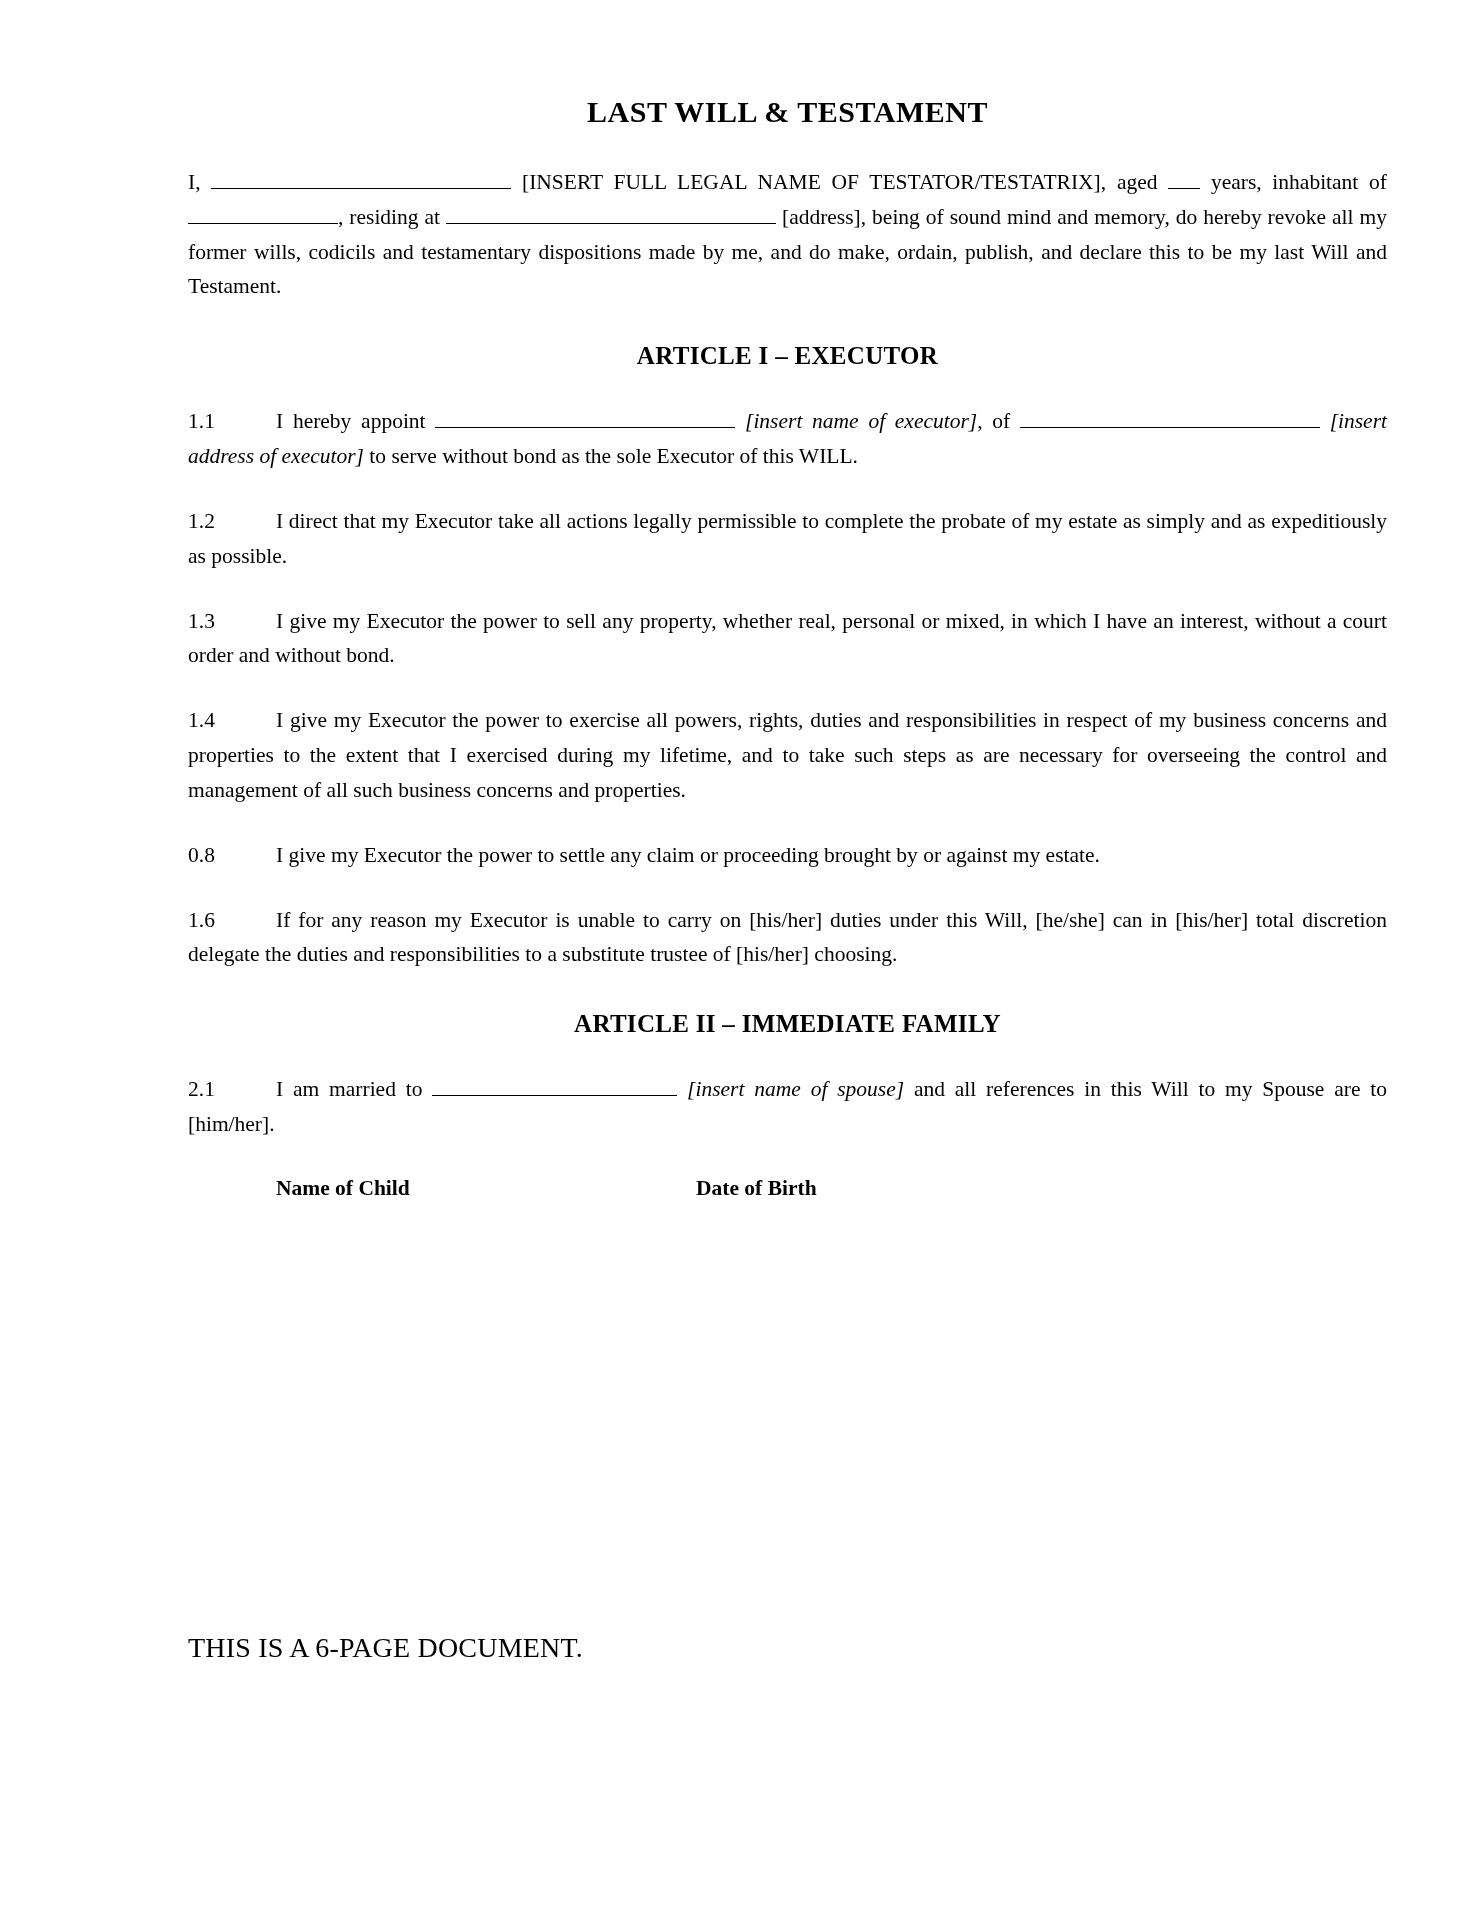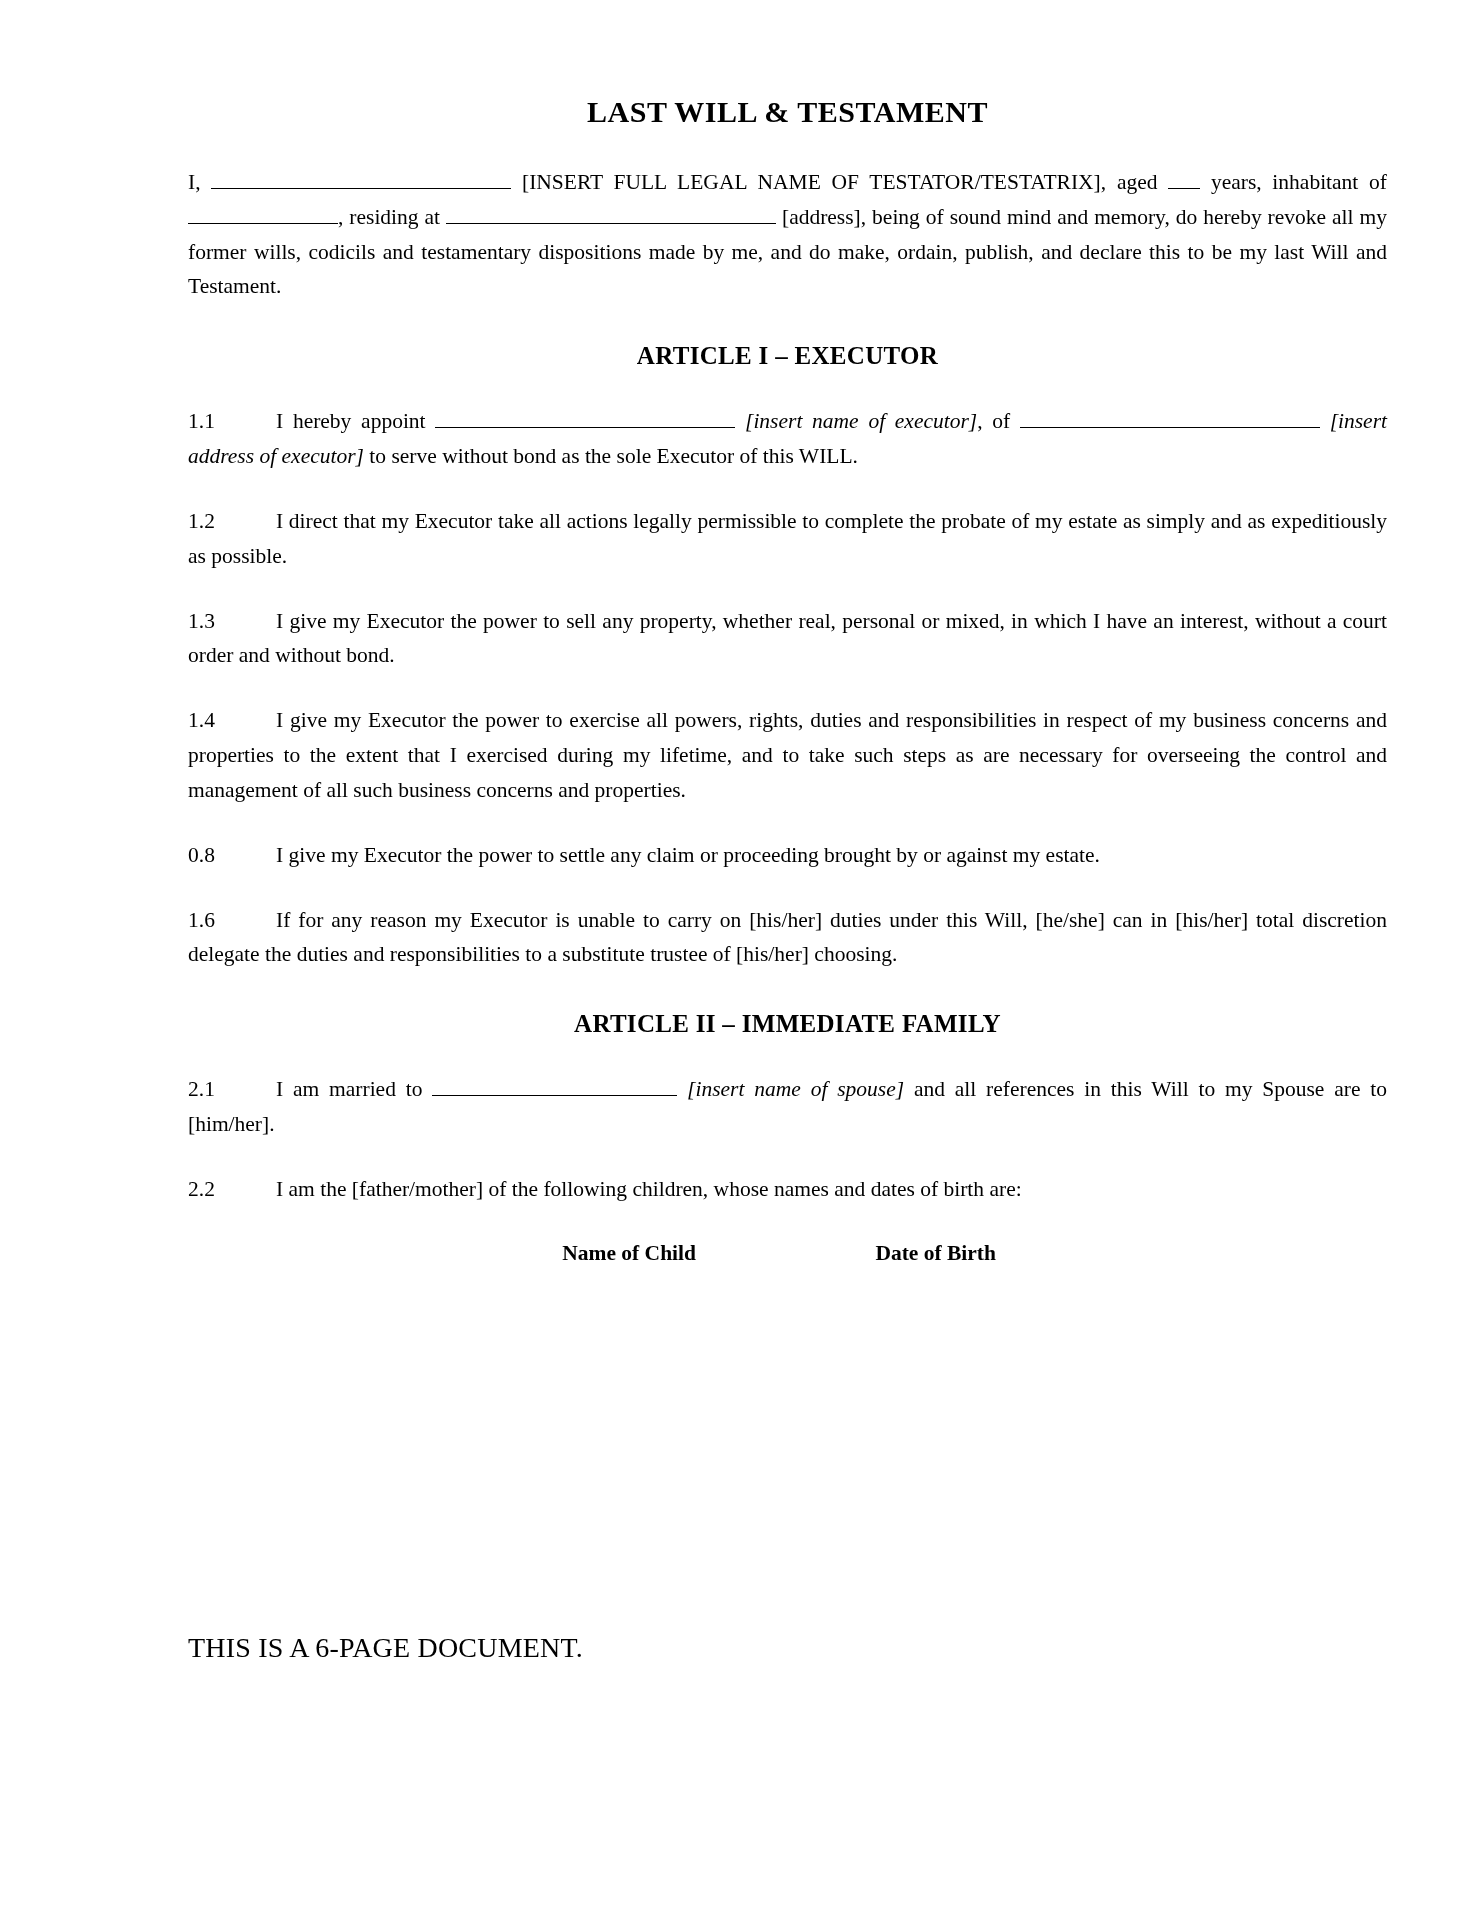--- a/index.html
+++ b/index.html
@@ -66,21 +66,20 @@
   .blank.w-exec-name { width: 300px; }
   .blank.w-exec-addr { width: 300px; }
   .blank.w-spouse { width: 245px; }
   i, .ital { font-style: italic; }
   .table-head {
     margin: 34px 0 0 0;
     padding-left: 88px;
     font-size: 21.5px;
     font-weight: bold;
     display: flex;
-    text-align: right;
   }
   .table-head .col-child { width: 420px; }
   .table-head .col-dob { width: 300px; }
   .footer-note {
     position: absolute;
     left: 188px;
     top: 1632px;
     font-size: 28px;
     letter-spacing: 0.2px;
   }
@@ -105,21 +104,20 @@
   <div class="clause"><span class="num">1.4</span><span>I give my Executor the power to exercise all powers, rights, duties and responsibilities in respect of my business concerns and properties to the extent that I exercised during my lifetime, and to take such steps as are necessary for overseeing the control and management of all such business concerns and properties.</span></div>
 
   <div class="clause"><span class="num">0.8</span><span>I give my Executor the power to settle any claim or proceeding brought by or against my estate.</span></div>
 
   <div class="clause"><span class="num">1.6</span><span>If for any reason my Executor is unable to carry on [his/her] duties under this Will, [he/she] can in [his/her] total discretion delegate the duties and responsibilities to a substitute trustee of [his/her] choosing.</span></div>
 
   <h2 class="article-heading">ARTICLE II – IMMEDIATE FAMILY</h2>
 
   <div class="clause"><span class="num">2.1</span><span>I am married to </span><span class="blank w-spouse"></span> <i>[insert name of spouse]</i><span> and all references in this Will to my Spouse are to [him/her].</span></div>
 
-  <div class="clause"><span class="num">2.2</span><span>I am the [father/mother] of the following children, whose names and dates of birth are:</span></div>
 
   <div class="table-head">
     <div class="col-child">Name of Child</div>
     <div class="col-dob">Date of Birth</div>
   </div>
 
   <div class="footer-note">THIS IS A 6-PAGE DOCUMENT.</div>
 
 </div>
 

